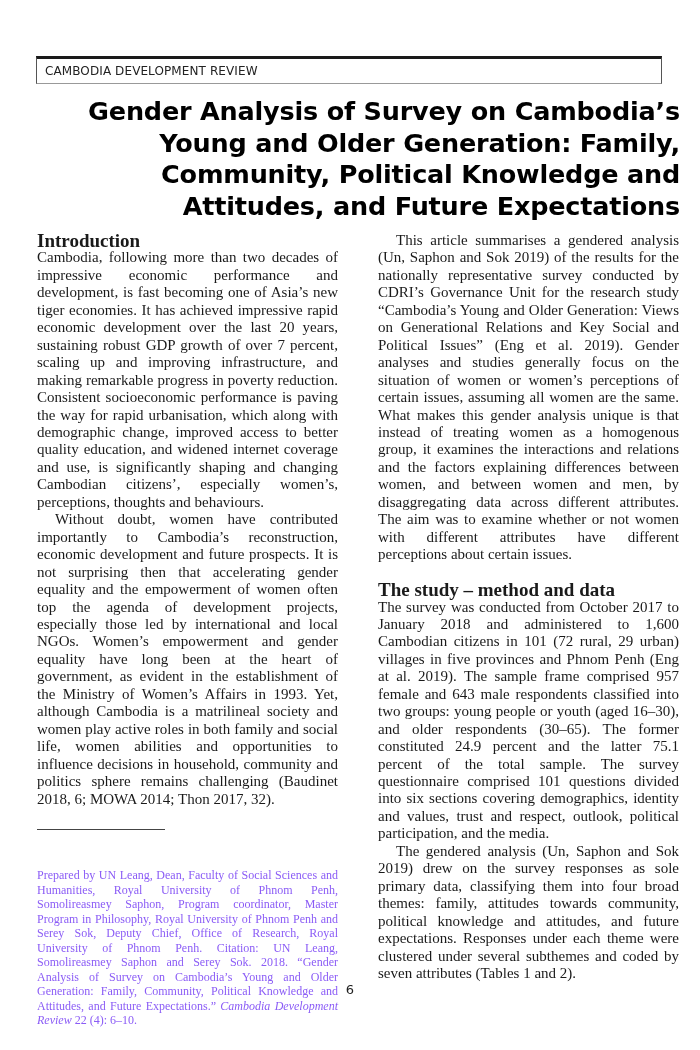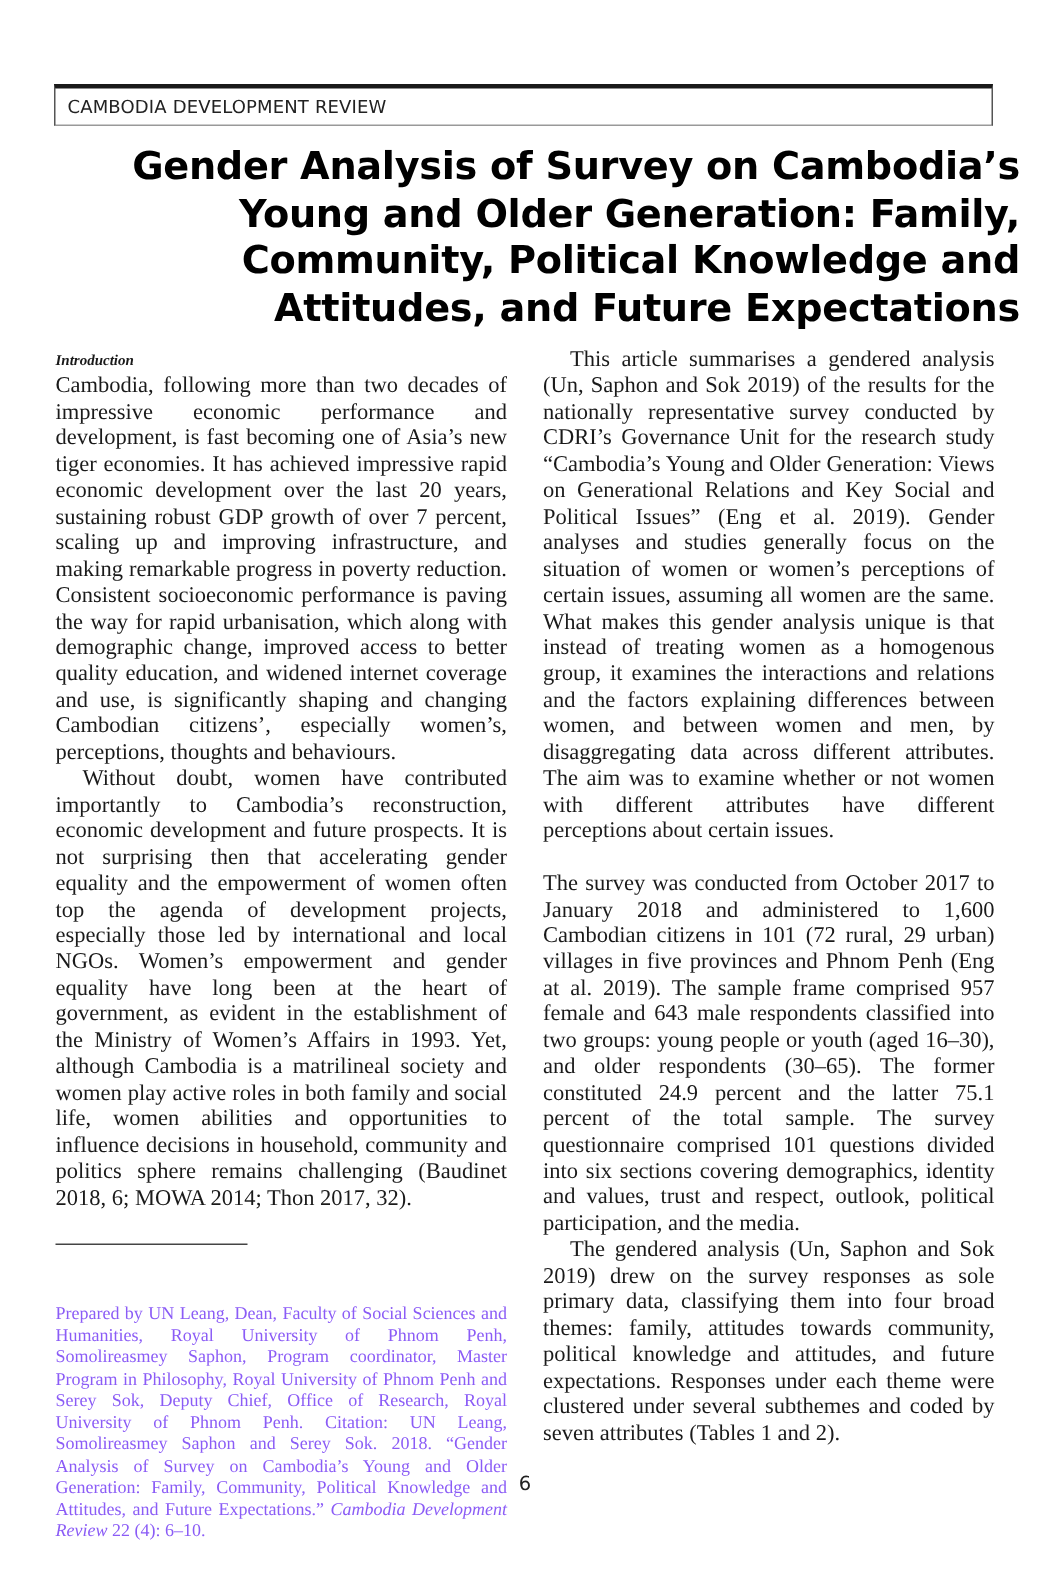--- a/index.html
+++ b/index.html
@@ -16,24 +16,24 @@
       position: absolute; left: 20px; top: 96px; width: 660px; margin: 0;
       text-align: right; font-family: "DejaVu Sans", sans-serif; font-weight: bold;
       font-size: 25.5px; line-height: 31.5px; color: #000; letter-spacing: -0.2px;
     }
     .col {
       position: absolute; top: 232px; width: 301px;
       font-family: "Liberation Serif", serif; font-size: 15px; line-height: 17.45px;
       text-align: justify; color: #1a1a1a;
     }
     .col.left { left: 37px; }
-    .col.right { left: 362px; }
+    .col.right { left: 378px; }
     .col p { margin: 0; }
     .col p.indent { text-indent: 18px; }
-    .col h2 { margin: 0; font-size: 10px; font-weight: bold; line-height: 17.45px; font-style: italic; }
+    .col h2 { margin: 0; font-size: 19px; font-weight: bold; line-height: 17.45px; }
     .spacer { height: 17.45px; }
     .footnote-rule {
       position: absolute; left: 37px; top: 829px; width: 128px; height: 0;
       border-top: 1px solid #444;
     }
     .footnote {
       position: absolute; left: 37px; top: 868px; width: 301px; margin: 0;
       font-family: "Liberation Serif", serif; font-size: 12px; line-height: 14.5px;
       text-align: justify; color: #8b5cf6;
     }
@@ -57,17 +57,18 @@
   <p>Cambodia, following more than two decades of impressive economic performance and development, is fast becoming one of Asia’s new tiger economies. It has achieved impressive rapid economic development over the last 20 years, sustaining robust GDP growth of over 7 percent, scaling up and improving infrastructure, and making remarkable progress in poverty reduction. Consistent socioeconomic performance is paving the way for rapid urbanisation, which along with demographic change, improved access to better quality education, and widened internet coverage and use, is significantly shaping and changing Cambodian citizens’, especially women’s, perceptions, thoughts and behaviours.</p>
   <p class="indent">Without doubt, women have contributed importantly to Cambodia’s reconstruction, economic development and future prospects. It is not surprising then that accelerating gender equality and the empowerment of women often top the agenda of development projects, especially those led by international and local NGOs. Women’s empowerment and gender equality have long been at the heart of government, as evident in the establishment of the Ministry of Women’s Affairs in 1993. Yet, although Cambodia is a matrilineal society and women play active roles in both family and social life, women abilities and opportunities to influence decisions in household, community and politics sphere remains challenging (Baudinet 2018, 6; MOWA 2014; Thon 2017, 32).</p>
 </div>
 
 <div class="footnote-rule"></div>
 <p class="footnote"><span>Prepared by UN Leang, Dean, Faculty of Social Sciences and Humanities, Royal University of Phnom Penh, Somolireasmey Saphon, Program coordinator, Master Program in Philosophy, Royal University of Phnom Penh and Serey Sok, Deputy Chief, Office of Research, Royal University of Phnom Penh. Citation: UN Leang, Somolireasmey Saphon and Serey Sok. 2018. “Gender Analysis of Survey on Cambodia’s Young and Older Generation: Family, Community, Political Knowledge and Attitudes, and Future Expectations.” </span><i>Cambodia Development Review</i><span> 22 (4): 6–10.</span></p>
 
 <div class="col right">
   <p class="indent">This article summarises a gendered analysis (Un, Saphon and Sok 2019) of the results for the nationally representative survey conducted by CDRI’s Governance Unit for the research study “Cambodia’s Young and Older Generation: Views on Generational Relations and Key Social and Political Issues” (Eng et al. 2019). Gender analyses and studies generally focus on the situation of women or women’s perceptions of certain issues, assuming all women are the same. What makes this gender analysis unique is that instead of treating women as a homogenous group, it examines the interactions and relations and the factors explaining differences between women, and between women and men, by disaggregating data across different attributes. The aim was to examine whether or not women with different attributes have different perceptions about certain issues.</p>
   <div class="spacer"></div>
+  <h2>The study – method and data</h2>
   <p>The survey was conducted from October 2017 to January 2018 and administered to 1,600 Cambodian citizens in 101 (72 rural, 29 urban) villages in five provinces and Phnom Penh (Eng at al. 2019). The sample frame comprised 957 female and 643 male respondents classified into two groups: young people or youth (aged 16–30), and older respondents (30–65). The former constituted 24.9 percent and the latter 75.1 percent of the total sample. The survey questionnaire comprised 101 questions divided into six sections covering demographics, identity and values, trust and respect, outlook, political participation, and the media.</p>
   <p class="indent">The gendered analysis (Un, Saphon and Sok 2019) drew on the survey responses as sole primary data, classifying them into four broad themes: family, attitudes towards community, political knowledge and attitudes, and future expectations. Responses under each theme were clustered under several subthemes and coded by seven attributes (Tables 1 and 2).</p>
 </div>
 
 <div class="page-number">6</div>
 
 </body></html>

